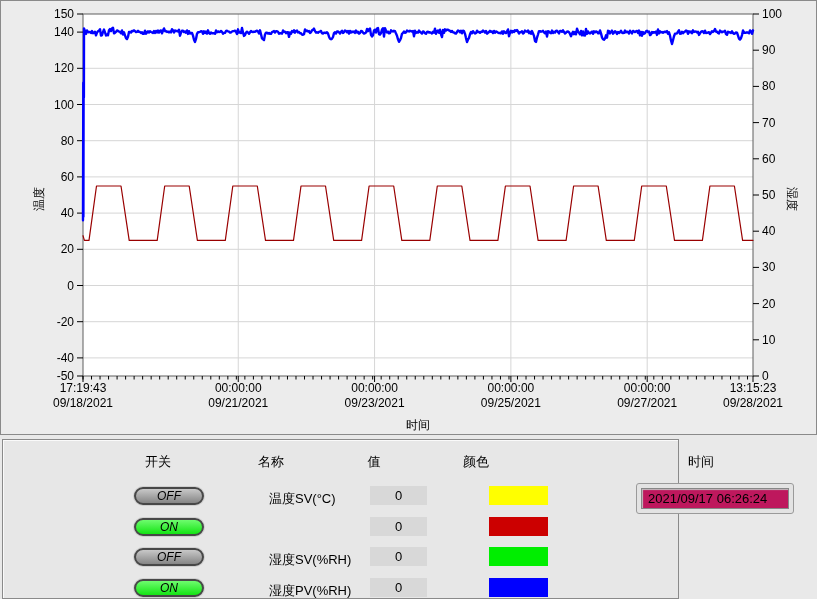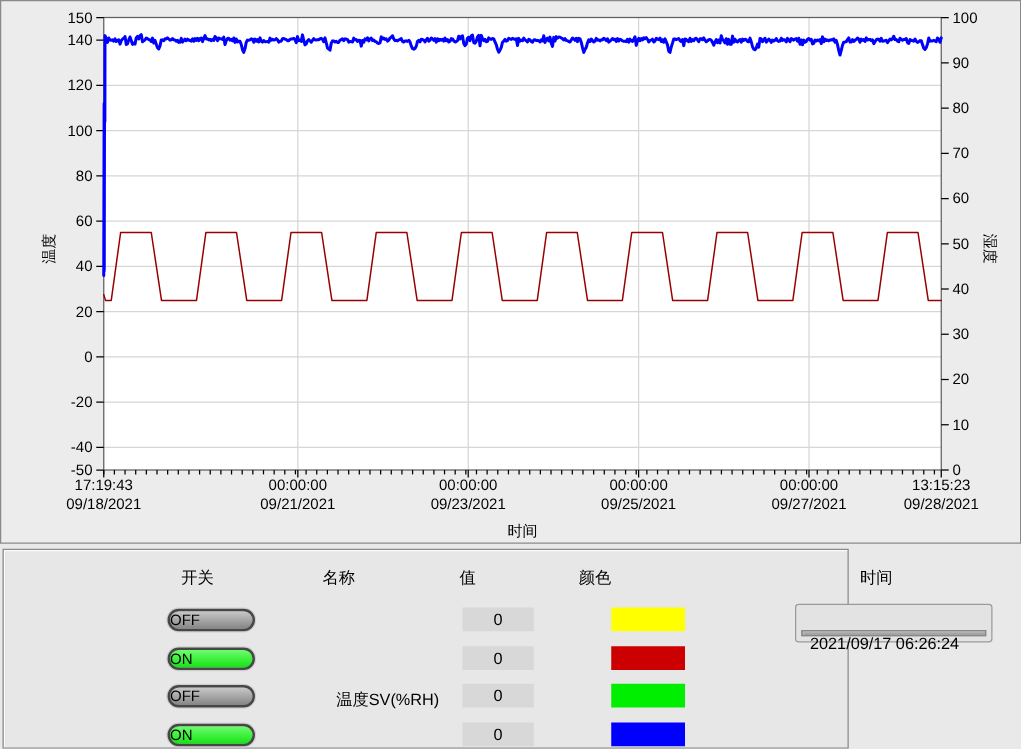--- a/index.html
+++ b/index.html
@@ -6,33 +6,33 @@
   body{width:817px;height:599px;position:relative;overflow:hidden;background:#e9e9e9;
        font-family:"Liberation Sans",sans-serif;}
   .chart-panel{position:absolute;left:0;top:0;width:817px;height:435px;box-sizing:border-box;
        border:1px solid #8a8a8a;background:#ececec;padding-left:15px;}
   .chart-panel svg{position:absolute;left:0;top:0;}
   svg text{font-family:"Liberation Sans",sans-serif;font-size:12px;fill:#000;}
   .control-panel{position:absolute;left:2px;top:439px;width:677px;height:160px;box-sizing:border-box;
        border:1px solid #8a8a8a;background:#e7e7e7;box-shadow:inset 1px 1px 0 #fafafa;}
   .hdr{position:absolute;top:13px;transform:translateX(-50%);font-size:13px;color:#000;white-space:nowrap;}
   .switch{position:absolute;left:131px;width:70px;height:18px;border-radius:10px;border:2px solid #474747;
-       box-sizing:border-box;text-align:left;font-size:12px;line-height:14px;color:#000;cursor:pointer;
-       box-shadow:0 0 0 1px #cfcfcf;}
+       box-sizing:border-box;text-align:center;font-size:12px;line-height:14px;color:#000;cursor:pointer;
+       box-shadow:0 0 0 1px #cfcfcf;font-style:italic;}
   .switch.off{background:linear-gradient(#c8c8c8,#858585);}
   .switch.on{background:linear-gradient(#6efc6e,#14e414);}
   .rowname{position:absolute;left:266px;width:130px;font-size:13px;color:#000;white-space:nowrap;}
   .valbox{position:absolute;left:367px;width:57px;height:19px;background:#d8d8d8;text-align:center;
        font-size:13px;line-height:19px;color:#000;}
   .swatch{position:absolute;left:486px;width:59px;height:19px;}
   .timebox{position:absolute;left:633px;top:43px;width:158px;height:31px;box-sizing:border-box;
        border:1px solid #9a9a9a;border-radius:3px;background:#e3e3e3;}
   .timebox-inner{position:absolute;left:4px;top:4px;right:4px;bottom:4px;border:1px solid #878787;
-       background:#a3a3a3;box-shadow:inset 1px 1px 1px #c0c0c0;font-size:13px;line-height:20px;
-       padding-left:6px;color:#000;white-space:nowrap;margin-top:16px;}
+       background:#be185d;box-shadow:inset 1px 1px 1px #c0c0c0;font-size:13px;line-height:20px;
+       padding-left:6px;color:#000;white-space:nowrap;}
 </style>
 </head>
 <body>
 
 <div class="chart-panel">
   <svg id="chart" width="817" height="435">
       <rect x="82" y="13" width="670" height="362" fill="#ffffff" stroke="none"></rect>
       <line x1="82" y1="67.30000000000001" x2="752" y2="67.30000000000001" stroke="#d6d6d6"></line>
       <line x1="82" y1="103.5" x2="752" y2="103.5" stroke="#d6d6d6"></line>
       <line x1="82" y1="139.7" x2="752" y2="139.7" stroke="#d6d6d6"></line>
@@ -199,32 +199,34 @@
 </div>
 
 <div class="control-panel">
   <span class="hdr" style="left:155px">开关</span>
   <span class="hdr" style="left:268px">名称</span>
   <span class="hdr" style="left:371px">值</span>
   <span class="hdr" style="left:473px">颜色</span>
   <span class="hdr" style="left:698px">时间</span>
 
   <div class="switch off" style="top:47px">OFF</div>
+  <span class="rowname" style="top:50px">温度SV(°C)</span>
   <div class="valbox" style="top:46px">0</div>
   <div class="swatch" style="top: 46px; background: rgb(255, 255, 0);"></div>
 
   <div class="switch on" style="top:78px">ON</div>
   <div class="valbox" style="top:77px">0</div>
   <div class="swatch" style="top: 77px; background: rgb(204, 0, 0);"></div>
 
   <div class="switch off" style="top:108px">OFF</div>
-  <span class="rowname" style="top:111px">温度SV(%RH)</span>
+  <span class="rowname" style="top:111px">湿度SV(%RH)</span>
   <div class="valbox" style="top:107px">0</div>
   <div class="swatch" style="top: 107px; background: rgb(0, 238, 0);"></div>
 
   <div class="switch on" style="top:139px">ON</div>
+  <span class="rowname" style="top:142px">湿度PV(%RH)</span>
   <div class="valbox" style="top:138px">0</div>
   <div class="swatch" style="top: 138px; background: rgb(0, 0, 255);"></div>
 
   <div class="timebox">
     <div class="timebox-inner">2021/09/17 06:26:24</div>
   </div>
 </div>
 
 </body></html>

